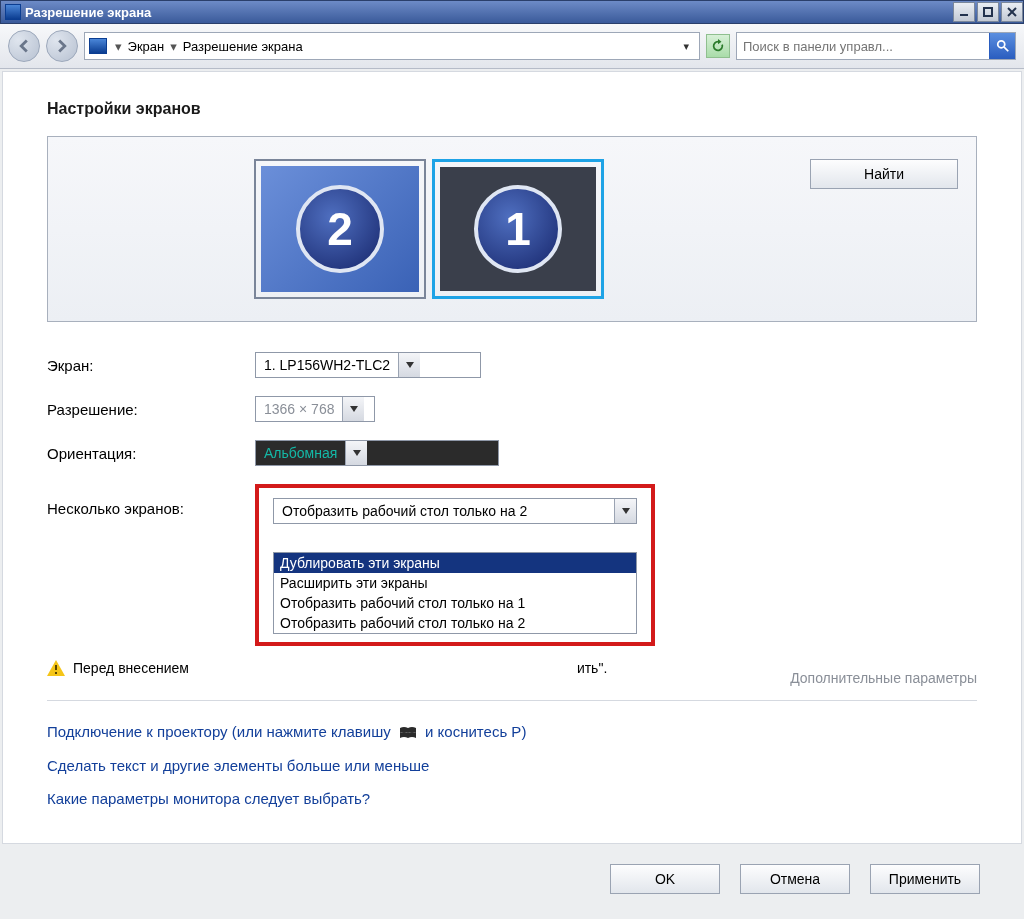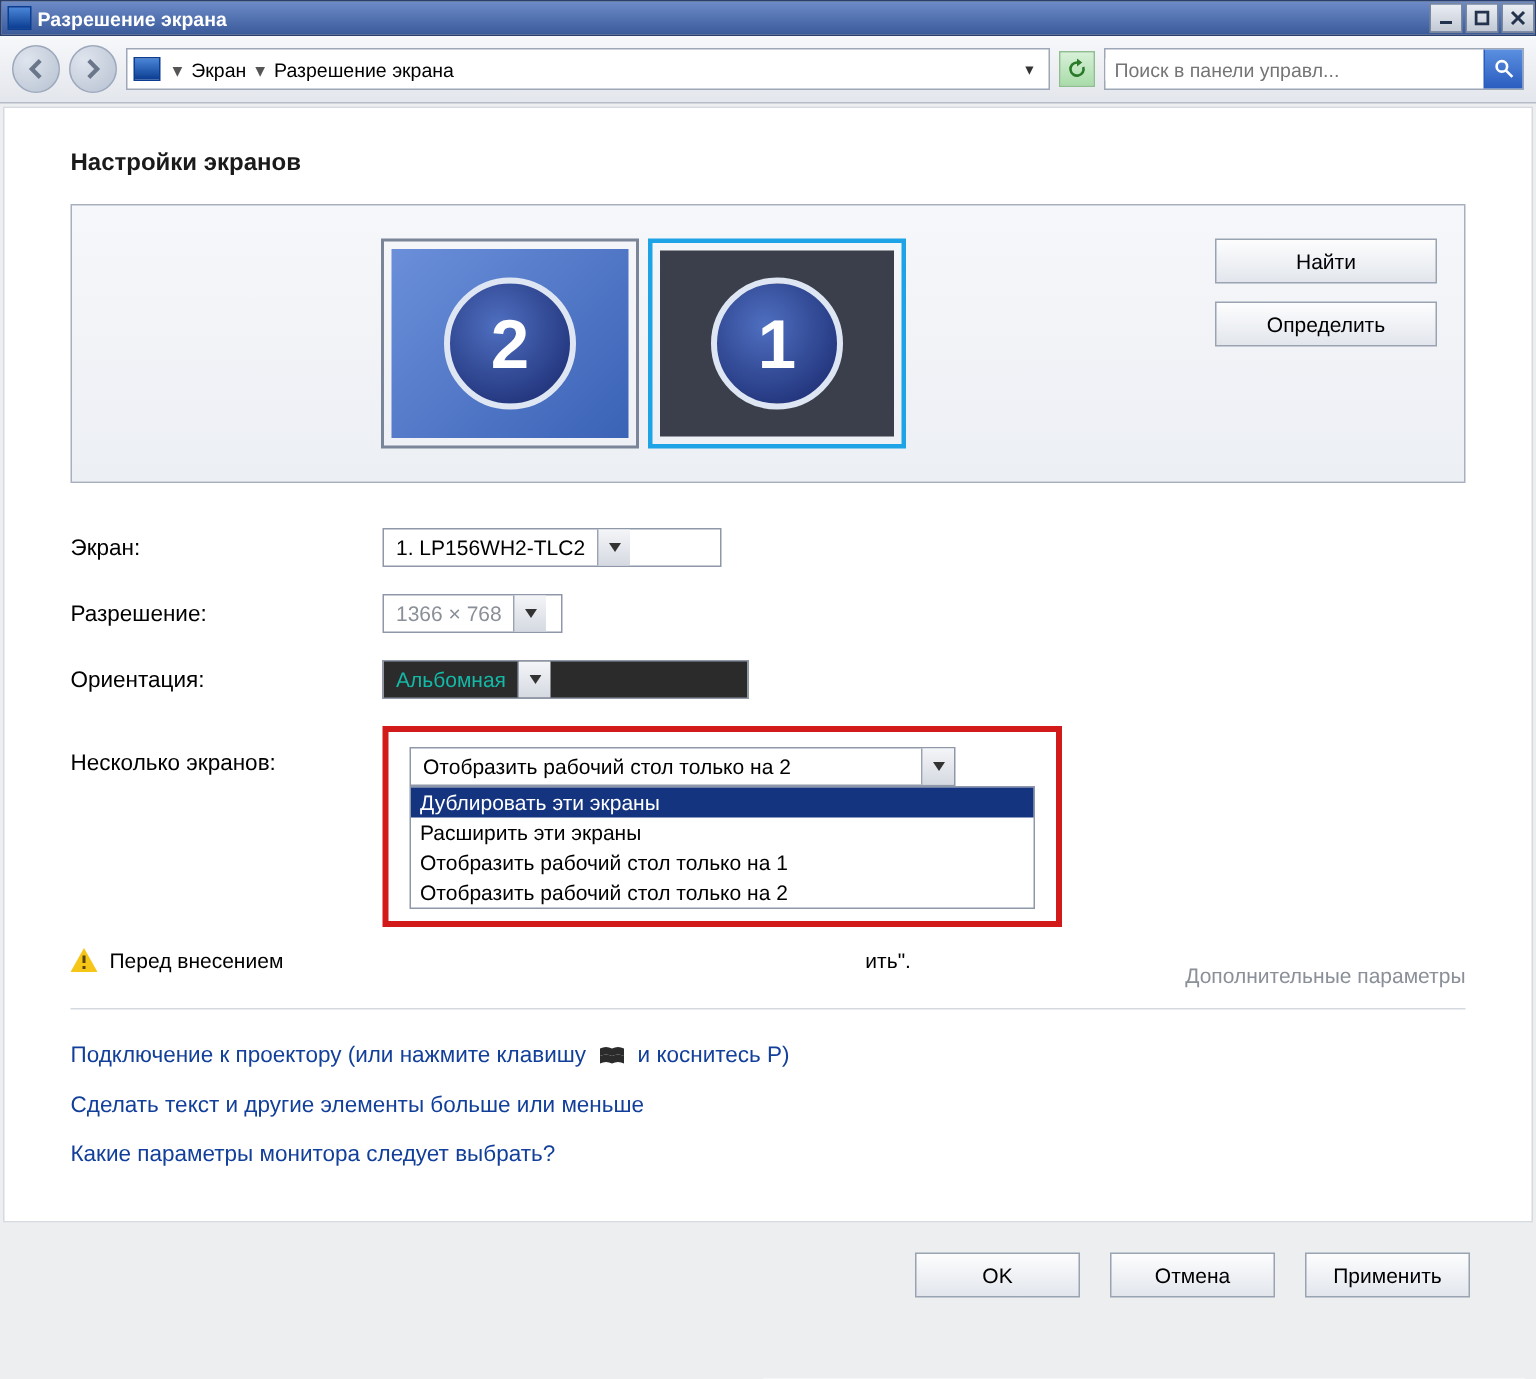--- a/index.html
+++ b/index.html
@@ -192,24 +192,25 @@
   
   .highlight-box {
     position: relative;
     border: 4px solid #d31a1a;
     padding: 10px 14px 8px 14px;
     display: inline-block;
   }
   .multi-row { display: flex; align-items: flex-start; }
   .multi-row .label { width: 208px; padding-top: 16px; font-size: 15px; }
   .dropdown-open {
-    width: 417px;
+    width: 364px;
     border: 1px solid #8f98a8;
     background: #fff;
     font-size: 14px;
+    margin-top: 28px;
   }
   .dropdown-open .option { padding: 2px 6px; cursor: pointer; }
   .dropdown-open .option.sel { background: #14347f; color: #fff; }
   .select-wrap.multi { width: 364px; }
   .select-wrap.multi .sel-text { flex: 1; }
   
   .warn-line {
     display: flex; align-items: center; gap: 8px;
     margin: 14px 0 10px 0; font-size: 14px;
   }
@@ -311,21 +312,20 @@
           </div>
       </div>
       <div class="monitor selected">
         <div class="screen">
             <div class="disc">1</div>
           </div>
       </div>
     </div>
     <div class="monitor-buttons">
       <button class="win-button">Найти</button>
-      <button class="win-button">Определить</button>
     </div>
   </div>
 
   <div class="form-row">
     <span class="label">Экран:</span>
     <span class="select-wrap" style="width:226px">
       <span class="sel-text">1. LP156WH2-TLC2</span>
       <span class="sel-btn">
           <svg viewBox="0 0 8 6">
             <path d="M0 0h8L4 6z"></path>

